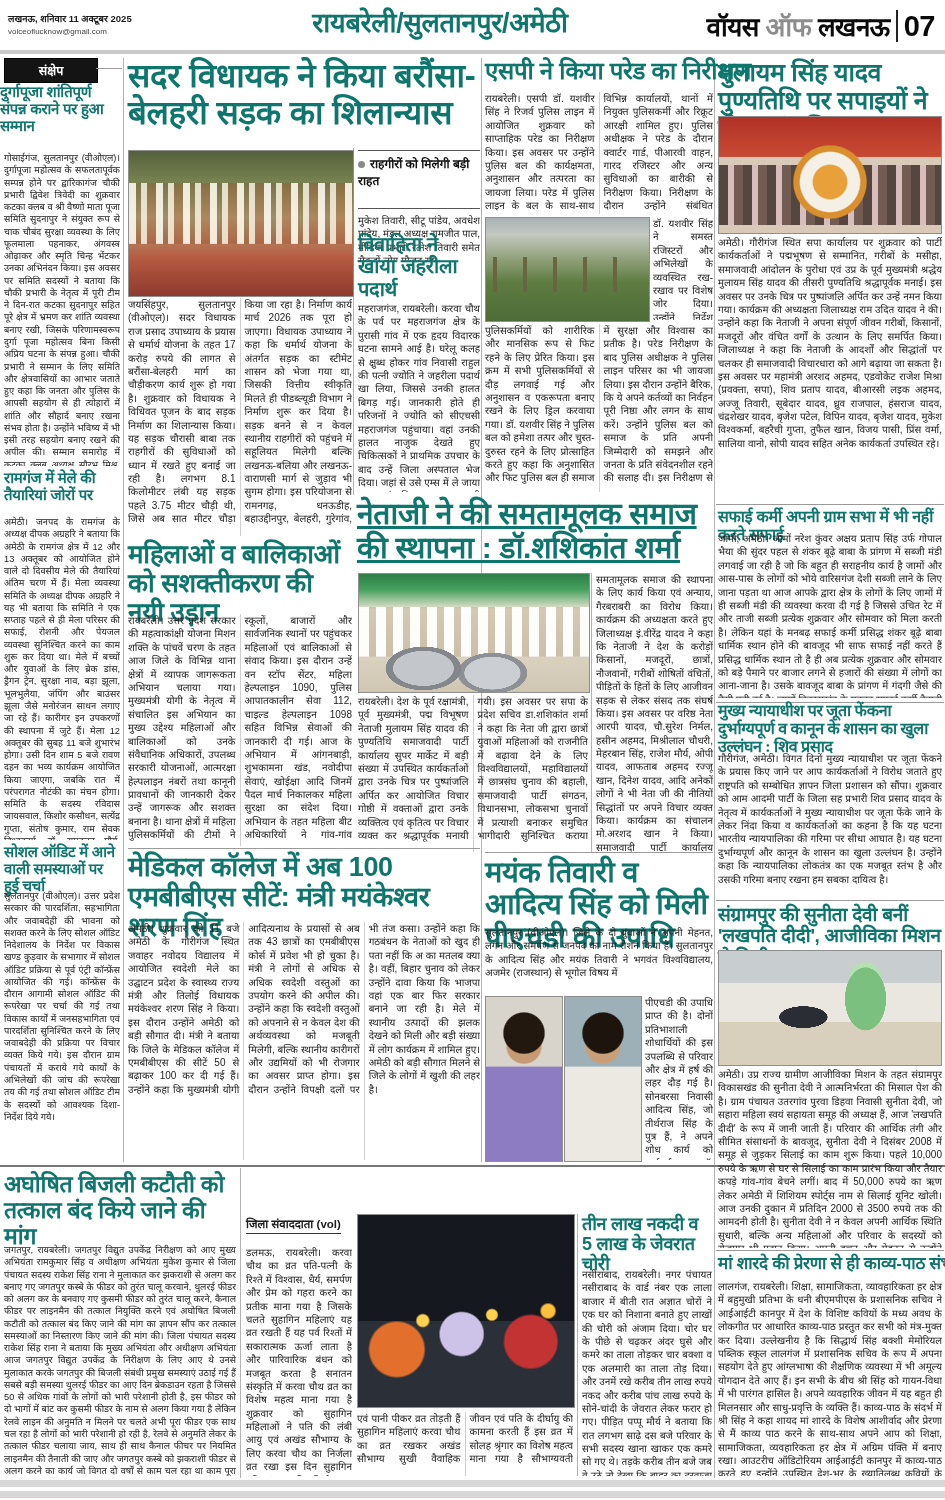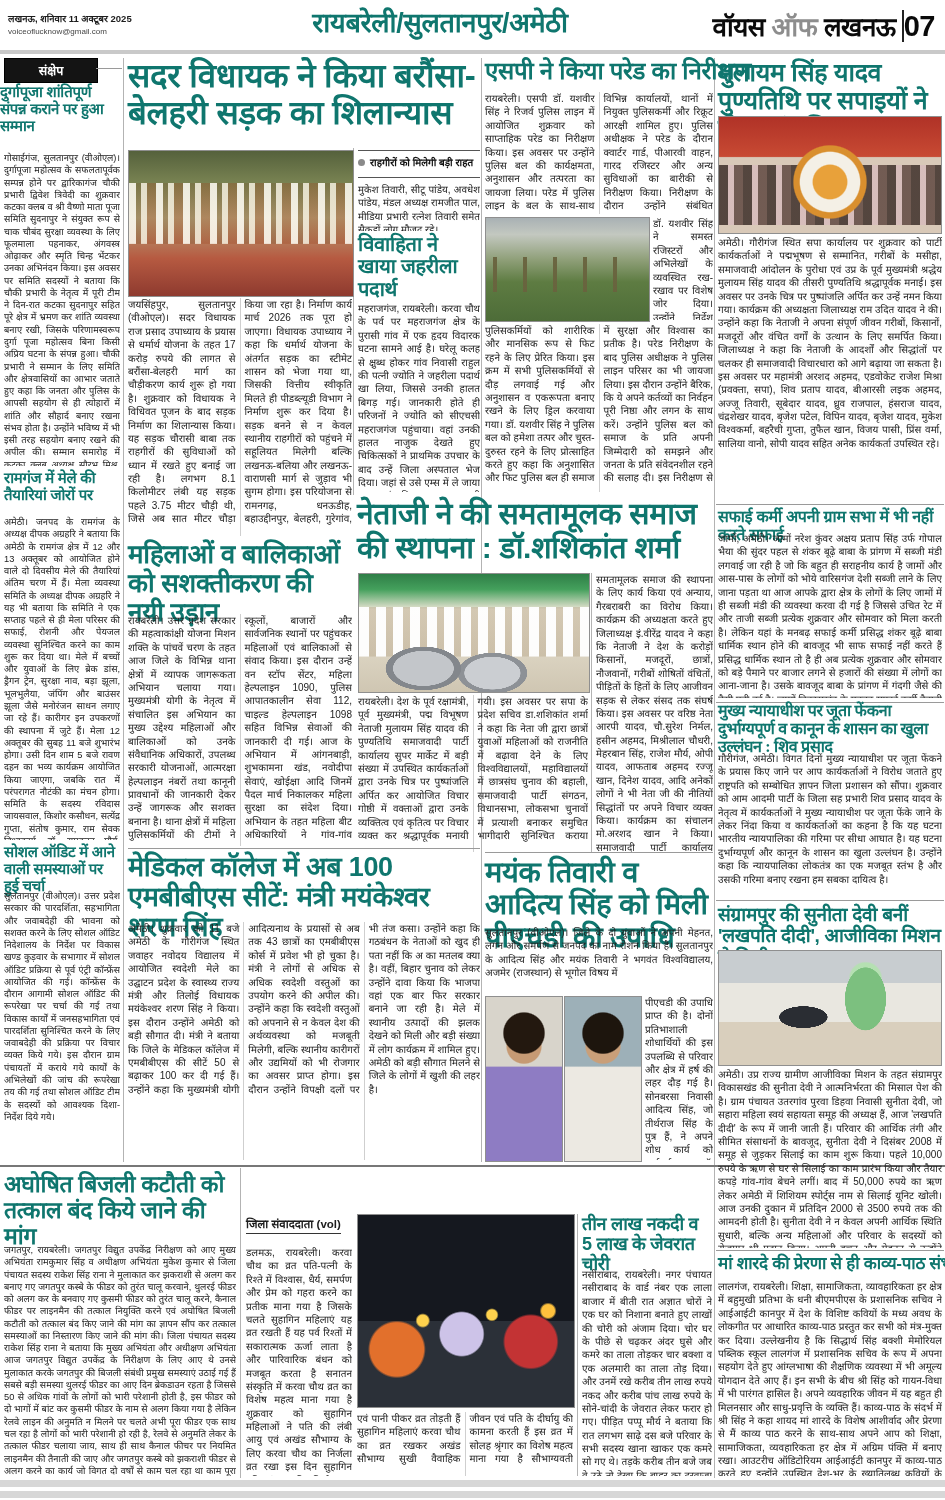--- a/index.html
+++ b/index.html
@@ -46,27 +46,27 @@
     linear-gradient(180deg,#c8cdd0 0 28%,#e9e7e0 28% 62%,#d9cfbd 62% 100%);}
   .ph-karwa{background:
     radial-gradient(circle at 18% 70%, #e2702c 0 12%, rgba(0,0,0,0) 13%),
     radial-gradient(circle at 48% 62%, #cdc3e8 0 13%, rgba(0,0,0,0) 14%),
     radial-gradient(circle at 80% 66%, #c33334 0 12%, rgba(0,0,0,0) 13%),
     radial-gradient(circle at 30% 55%, #ffd24d 0 3%, rgba(0,0,0,0) 4%),
     radial-gradient(circle at 62% 52%, #ffd24d 0 3%, rgba(0,0,0,0) 4%),
     radial-gradient(circle at 88% 50%, #ffc13d 0 3%, rgba(0,0,0,0) 4%),
     linear-gradient(180deg,#15181f 0 55%,#2b3038 55% 100%);}
   .brief-hl{font-size:15px;}
-  .mini-sub{font-weight:700;font-size:10px;color:#111;border-top:1.5px solid #555;border-bottom:1.5px solid #555;padding:4px 0 8px 0;}
+  .mini-sub{font-weight:700;font-size:12px;color:#111;border-top:1.5px solid #555;border-bottom:1.5px solid #555;padding:4px 0 19px 0;}
   .bullet{display:inline-block;width:7px;height:7px;border-radius:50%;background:#8a8a8a;margin-right:5px;}
   .byline{font-weight:700;font-size:11.5px;border-bottom:1.5px solid #333;display:inline-block;padding-bottom:2px;}
   .sanchhep{background:#141414;color:#fff;font-weight:700;font-size:12.5px;text-align:center;padding:3px 0;border:1px solid #000;}
   .mast{font-weight:700;font-size:26px;color:#0a0a0a;letter-spacing:-0.5px;}
   .mast .of{color:#8d8d8d;}
-  .pageno{font-weight:700;font-size:29px;border-left:2.5px solid #222;margin-left:6px;}
+  .pageno{font-weight:700;font-size:29px;border-left:2.5px solid #222;padding-left:6px;margin-left:6px;}
 </style>
 </head>
 <body>
 
 <div id="page">
 
   <div class="abs" style="left:8px;top:12px;width:150px;">
     <div style="font-size:9.5px;font-weight:700;">लखनऊ, शनिवार 11 अक्टूबर 2025</div>
     <div style="font-size:8px;color:#444;margin-top:2px;">voiceoflucknow@gmail.com</div>
   </div>
@@ -109,21 +109,21 @@
 
   <div class="abs hl" style="left:358px;top:233px;width:122px;font-size:20px;">विवाहिता ने खाया जहरीला पदार्थ</div>
   <div class="abs body" style="left:358px;top:302px;width:122px;height:190px;">महराजगंज, रायबरेली। करवा चौथ के पर्व पर महराजगंज क्षेत्र के पुरासी गांव में एक हृदय विदारक घटना सामने आई है। घरेलू कलह से क्षुब्ध होकर गांव निवासी राहुल की पत्नी ज्योति ने जहरीला पदार्थ खा लिया, जिससे उनकी हालत बिगड़ गई। जानकारी होते ही परिजनों ने ज्योति को सीएचसी महराजगंज पहुंचाया। वहां उनकी हालत नाजुक देखते हुए चिकित्सकों ने प्राथमिक उपचार के बाद उन्हें जिला अस्पताल भेज दिया। जहां से उसे एम्स में ले जाया गया जहां महिला का इलाज जारी है और उनकी हालत अभी भी गंभीर बताई जा रही है। पवित्र पर्व के दिन इस घटना से पूरे गांव में हड़कंप मच गया है। पुलिस को मामले की सूचना दे दी गई है।</div>
 
   <div class="abs hl" style="left:485px;top:58px;width:228px;font-size:24px;white-space:nowrap;">एसपी ने किया परेड का निरीक्षण</div>
   <div class="abs body cols2" style="left:485px;top:92px;width:228px;height:122px;">रायबरेली। एसपी डॉ. यशवीर सिंह ने रिजर्व पुलिस लाइन में आयोजित शुक्रवार को साप्ताहिक परेड का निरीक्षण किया। इस अवसर पर उन्होंने पुलिस बल की कार्यक्षमता, अनुशासन और तत्परता का जायजा लिया। परेड में पुलिस लाइन के बल के साथ-साथ विभिन्न कार्यालयों, थानों में नियुक्त पुलिसकर्मी और रिक्रूट आरक्षी शामिल हुए। पुलिस अधीक्षक ने परेड के दौरान क्वार्टर गार्ड, पीआरवी वाहन, गारद रजिस्टर और अन्य सुविधाओं का बारीकी से निरीक्षण किया। निरीक्षण के दौरान उन्होंने संबंधित अधिकारियों और कर्मचारियों को व्यवस्था को और बेहतर करने के लिए आवश्यक दिशा-निर्देश दिए।</div>
   <div class="photo ph-parade" style="left:485px;top:217px;width:163px;height:103px;"></div>
   <div class="abs body" style="left:653px;top:217px;width:60px;height:103px;">डॉ. यशवीर सिंह ने समस्त रजिस्टरों और अभिलेखों के व्यवस्थित रख-रखाव पर विशेष जोर दिया। उन्होंने निर्देश दिए कि सभी रजिस्टरों को नियमित रूप से अद्यावधिक किया जाए ताकि कार्यप्रणाली में पारदर्शिता और दक्षता बनी रहे। इसके साथ ही अर्दली रूम के संबंध में भी उन्होंने संबंधित कर्मचारियों को आवश्यक निर्देश दिए। पुलिस अधीक्षक ने इस अवसर पर पुलिसकर्मियों को संबोधित किया।</div>
   <div class="abs body cols2" style="left:485px;top:324px;width:228px;height:168px;">पुलिसकर्मियों को शारीरिक और मानसिक रूप से फिट रहने के लिए प्रेरित किया। इस क्रम में सभी पुलिसकर्मियों से दौड़ लगवाई गई और अनुशासन व एकरूपता बनाए रखने के लिए ड्रिल करवाया गया। डॉ. यशवीर सिंह ने पुलिस बल को हमेशा तत्पर और चुस्त-दुरुस्त रहने के लिए प्रोत्साहित करते हुए कहा कि अनुशासित और फिट पुलिस बल ही समाज में सुरक्षा और विश्वास का प्रतीक है। परेड निरीक्षण के बाद पुलिस अधीक्षक ने पुलिस लाइन परिसर का भी जायजा लिया। इस दौरान उन्होंने बैरिक, कि ये अपने कर्तव्यों का निर्वहन पूरी निष्ठा और लगन के साथ करें। उन्होंने पुलिस बल को समाज के प्रति अपनी जिम्मेदारी को समझने और जनता के प्रति संवेदनशील रहने की सलाह दी। इस निरीक्षण से पुलिसकर्मियों में एकजुटता और अनुशासन को बढ़ावा मिलता है, जो रायबरेली जिले में कानून-व्यवस्था को और सुदृढ़ करने में सहायक होगा।</div>
 
-  <div class="abs hl" style="left:357px;top:497px;width:356px;font-size:30px;">नेताजी ने की समतामूलक समाज की स्थापना : डॉ.शशिकांत शर्मा</div>
+  <div class="abs hl" style="left:357px;top:497px;width:356px;font-size:30px;text-decoration:underline;">नेताजी ने की समतामूलक समाज की स्थापना : डॉ.शशिकांत शर्मा</div>
   <div class="photo ph-bhojan" style="left:358px;top:573px;width:230px;height:118px;"></div>
   <div class="abs body" style="left:596px;top:573px;width:117px;height:279px;">समतामूलक समाज की स्थापना के लिए कार्य किया एवं अन्याय, गैरबराबरी का विरोध किया। कार्यक्रम की अध्यक्षता करते हुए जिलाध्यक्ष इं.वीरेंद्र यादव ने कहा कि नेताजी ने देश के करोड़ों किसानों, मजदूरों, छात्रों, नौजवानों, गरीबों शोषितों वंचितों, पीड़ितों के हितों के लिए आजीवन सड़क से लेकर संसद तक संघर्ष किया। इस अवसर पर वरिष्ठ नेता आरपी यादव, चौ.सुरेश निर्मल, हसीन अहमद, मिश्रीलाल चौधरी, मेहरबान सिंह, राजेश मौर्य, ओपी यादव, आफताब अहमद रज्जू खान, दिनेश यादव, आदि अनेकों लोगों ने भी नेता जी की नीतियों सिद्धांतों पर अपने विचार व्यक्त किया। कार्यक्रम का संचालन मो.अरशद खान ने किया। समाजवादी पार्टी कार्यालय बछरावां, हरचंदपुर, सलोन, ऊँचाहार एवं सरेनी में भी सपा कार्यकर्ताओं द्वारा कार्यक्रम आयोजित कर नेता जी को श्रद्धासुमन अर्पित किया।</div>
   <div class="abs body cols2" style="left:358px;top:695px;width:230px;height:157px;">रायबरेली। देश के पूर्व रक्षामंत्री, पूर्व मुख्यमंत्री, पद्म विभूषण नेताजी मुलायम सिंह यादव की पुण्यतिथि समाजवादी पार्टी कार्यालय सुपर मार्केट में बड़ी संख्या में उपस्थित कार्यकर्ताओं द्वारा उनके चित्र पर पुष्पांजलि अर्पित कर आयोजित विचार गोष्ठी में वक्ताओं द्वारा उनके व्यक्तित्व एवं कृतित्व पर विचार व्यक्त कर श्रद्धापूर्वक मनायी गयी। इस अवसर पर सपा के प्रदेश सचिव डा.शशिकांत शर्मा ने कहा कि नेता जी द्वारा छात्रों युवाओं महिलाओं को राजनीति में बढ़ावा देने के लिए विश्वविद्यालयों, महाविद्यालयों में छात्रसंघ चुनाव की बहाली, समाजवादी पार्टी संगठन, विधानसभा, लोकसभा चुनावों में प्रत्याशी बनाकर समुचित भागीदारी सुनिश्चित कराया साथ ही उत्तर प्रदेश में पंचायत चुनाव में आरक्षण लागू करवाकर महिलाओं पिछड़ों अनुसूचित जातियों को जिला पंचायत अध्यक्ष, मेयर, ब्लॉक प्रमुख, नपा अध्यक्ष, ग्रामप्रधान जैसे महत्वपूर्ण पदों पर निर्वाचित होने का अवसर दिया। उन्होंने कहा कि उन्होंने सदैव</div>
 
   <div class="hrule" style="left:128px;top:848px;width:352px;"></div>
   <div class="abs hl" style="left:128px;top:852px;width:352px;font-size:27px;">मेडिकल कॉलेज में अब 100 एमबीबीएस सीटें: मंत्री मयंकेश्वर शरण सिंह</div>
   <div class="abs body cols3" style="left:128px;top:922px;width:352px;height:238px;">अमेठी। शुक्रवार को 11 बजे अमेठी के गौरीगंज स्थित जवाहर नवोदय विद्यालय में आयोजित स्वदेशी मेले का उद्घाटन प्रदेश के स्वास्थ्य राज्य मंत्री और तिलोई विधायक मयंकेश्वर शरण सिंह ने किया। इस दौरान उन्होंने अमेठी को बड़ी सौगात दी। मंत्री ने बताया कि जिले के मेडिकल कॉलेज में एमबीबीएस की सीटें 50 से बढ़ाकर 100 कर दी गई हैं। उन्होंने कहा कि मुख्यमंत्री योगी आदित्यनाथ के प्रयासों से अब तक 43 छात्रों का एमबीबीएस कोर्स में प्रवेश भी हो चुका है। मंत्री ने लोगों से अधिक से अधिक स्वदेशी वस्तुओं का उपयोग करने की अपील की। उन्होंने कहा कि स्वदेशी वस्तुओं को अपनाने से न केवल देश की अर्थव्यवस्था को मजबूती मिलेगी, बल्कि स्थानीय कारीगरों और उद्यमियों को भी रोजगार का अवसर प्राप्त होगा। इस दौरान उन्होंने विपक्षी दलों पर भी तंज कसा। उन्होंने कहा कि गठबंधन के नेताओं को खुद ही पता नहीं कि अ का मतलब क्या है। वहीं, बिहार चुनाव को लेकर उन्होंने दावा किया कि भाजपा वहां एक बार फिर सरकार बनाने जा रही है। मेले में स्थानीय उत्पादों की झलक देखने को मिली और बड़ी संख्या में लोग कार्यक्रम में शामिल हुए। अमेठी को बड़ी सौगात मिलने से जिले के लोगों में खुशी की लहर है।</div>
 
   <div class="hrule" style="left:485px;top:852px;width:228px;"></div>
   <div class="abs hl" style="left:485px;top:856px;width:228px;font-size:29px;">मयंक तिवारी व आदित्य सिंह को मिली पीएचडी की उपाधि</div>

